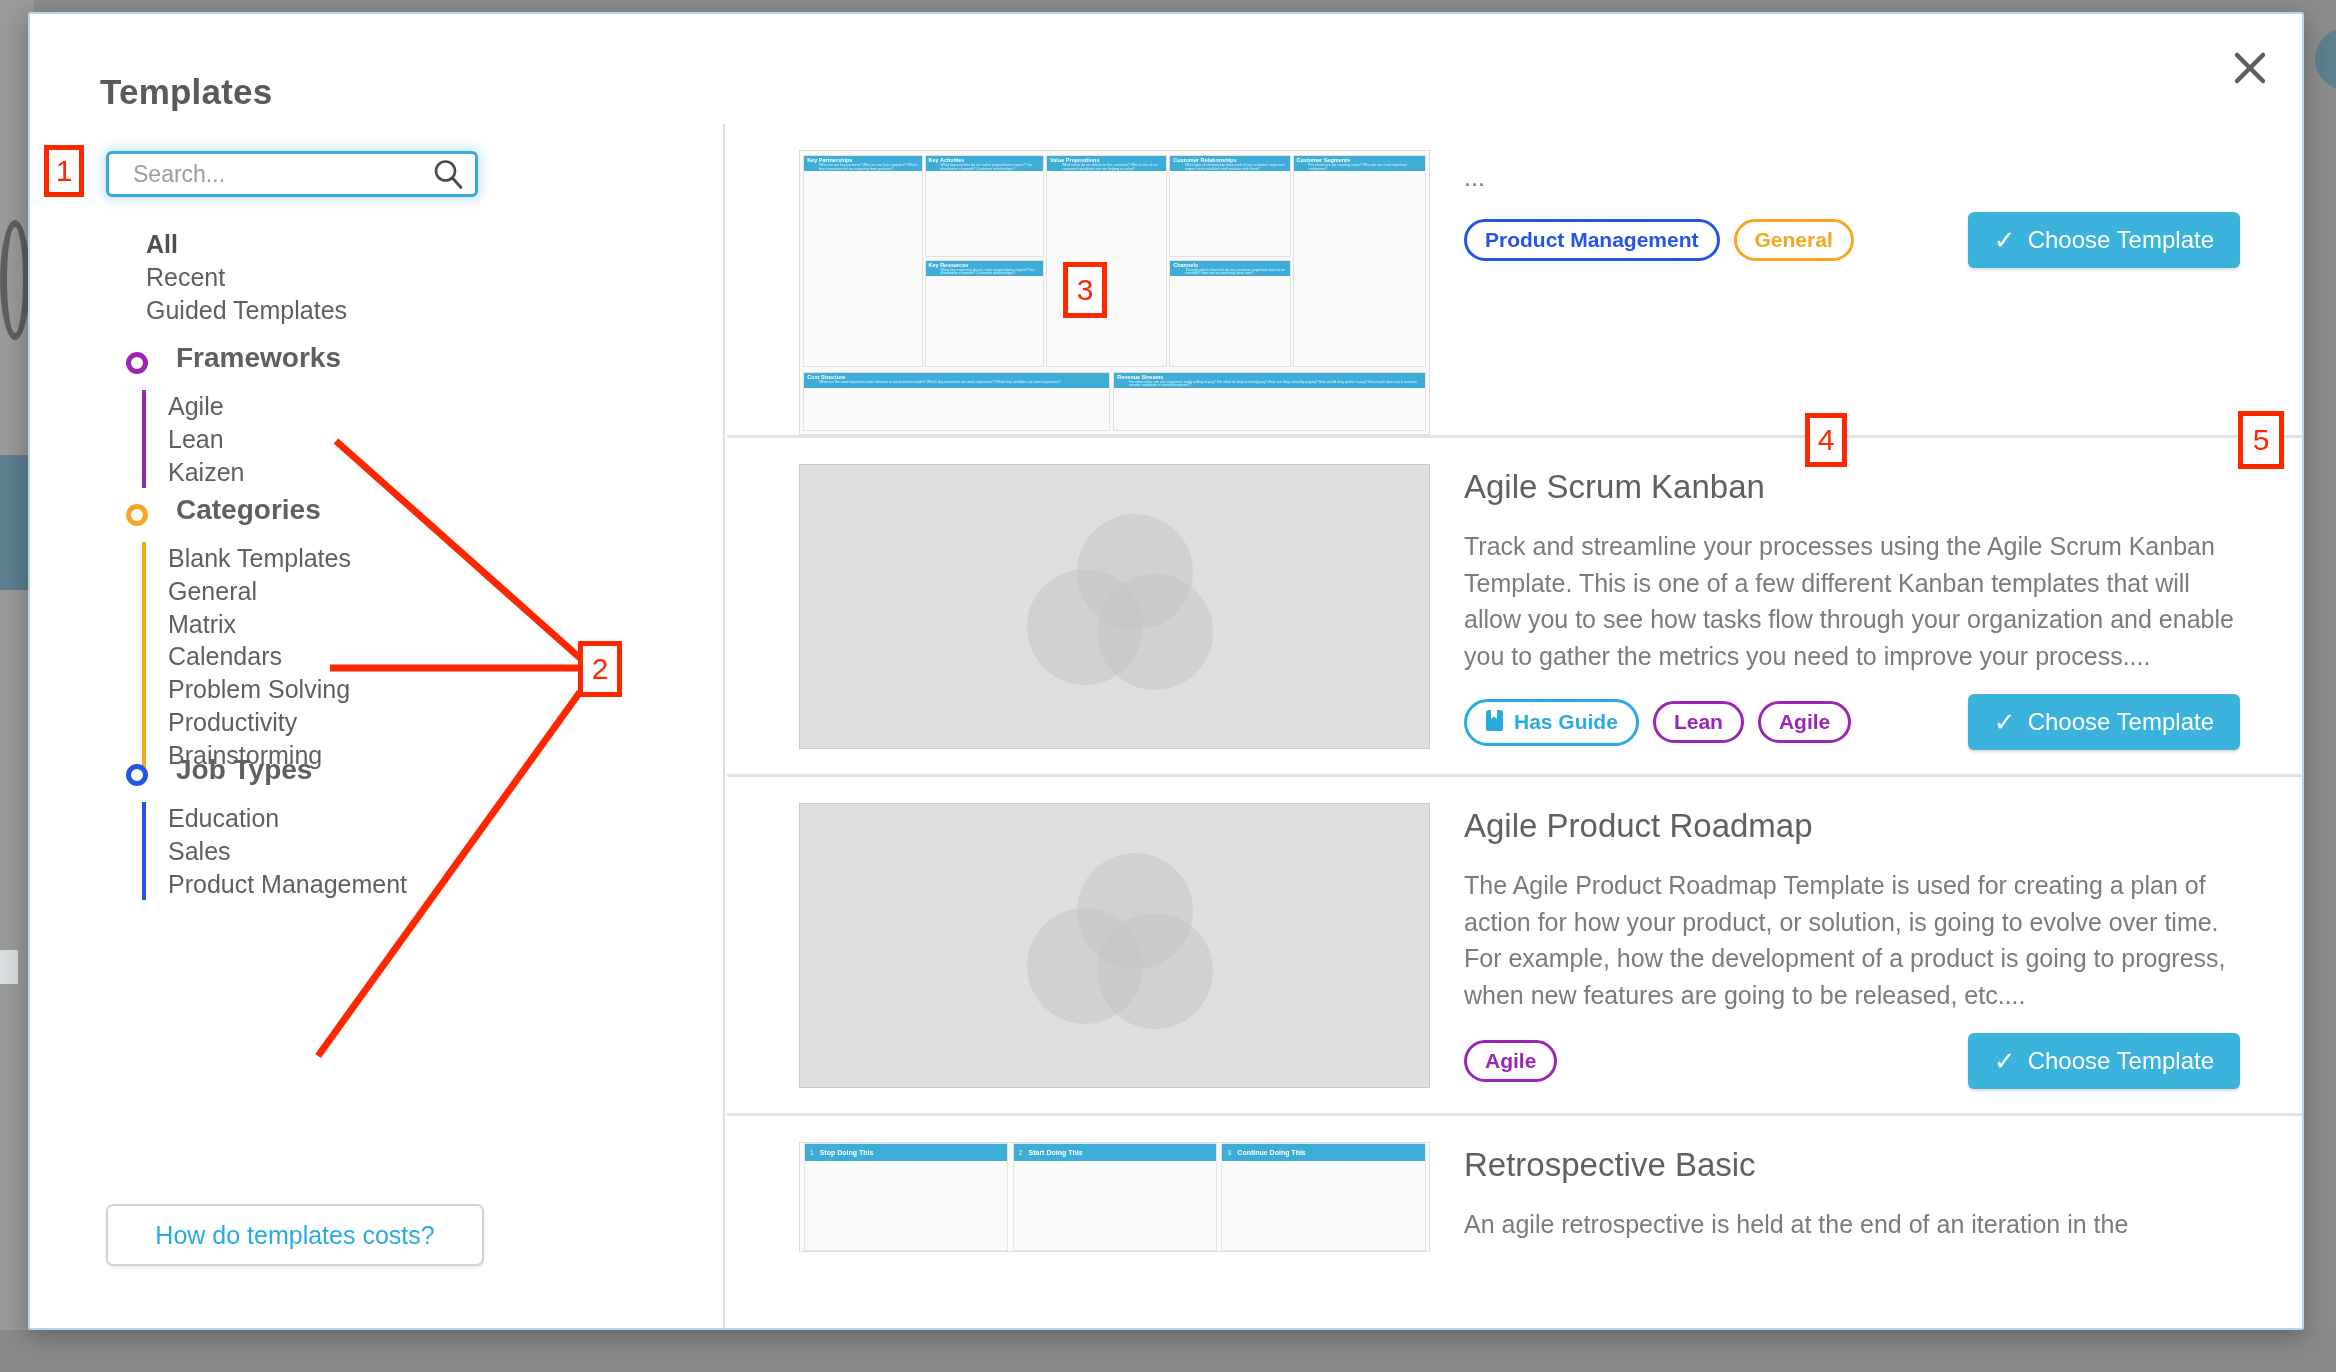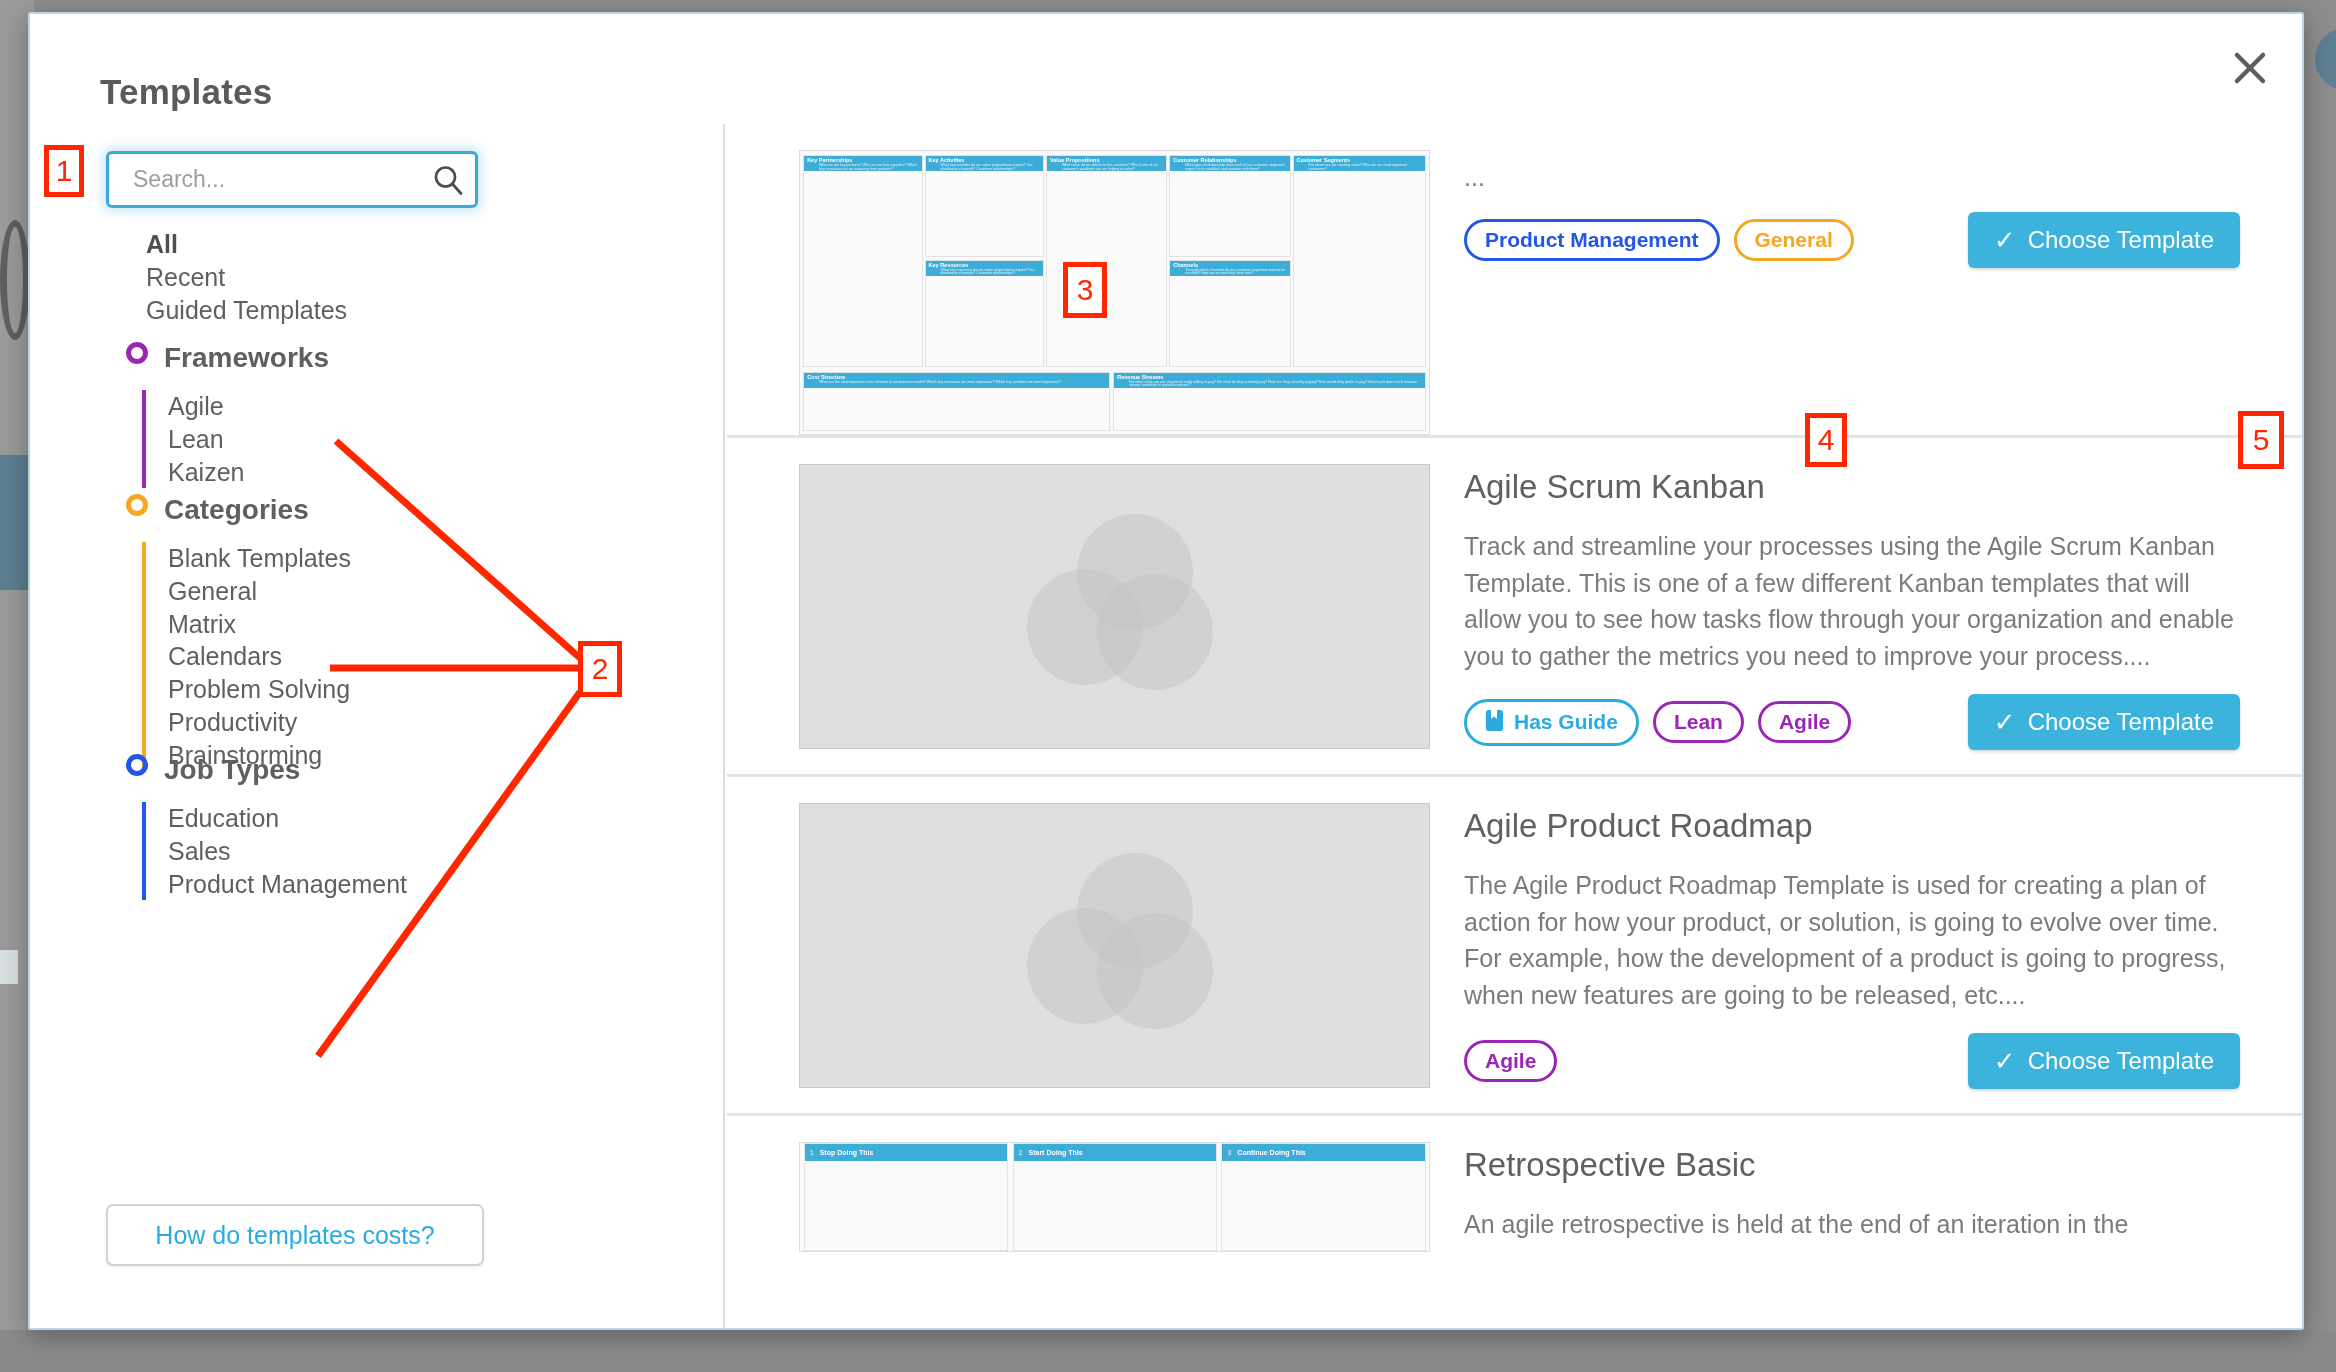--- a/index.html
+++ b/index.html
@@ -69,21 +69,21 @@
   }
 
   
   #sidebar {
     position:absolute; left:0; top:110px; width:695px; height:1208px;
     border-right:2px solid #dedede;
   }
 
   .search-wrap {
     position:absolute; left:76px; top:27px;
-    width:372px; height:57px;
+    width:372px; height:46px;
   }
   #search-field {
     width:100%; height:100%;
     border:3px solid #39a9dc; border-radius:6px;
     background:#fff;
     box-shadow:0 0 11px 3px rgba(57,169,220,.30);
     display:flex; align-items:center;
     padding:0 14px 0 22px;
   }
   #search-input {
@@ -98,21 +98,21 @@
     position:absolute; left:116px;
     font-size:25px; color:#5f5f5f;
     cursor:pointer;
   }
   .top-link.active { font-weight:bold; color:#4f4f4f; }
 
   .group {
     position:absolute; left:96px;
   }
   .group-head {
-    display:flex; align-items:flex-start; gap:16px;
+    display:flex; align-items:flex-end; gap:28px;
     cursor:pointer;
   }
   .group-ring {
     width:22px; height:22px; border-radius:50%;
     border:5px solid currentColor;
     flex:0 0 22px;
   }
   .group-name {
     font-size:28px; font-weight:bold; color:#5f5f5f;
     white-space:nowrap;

